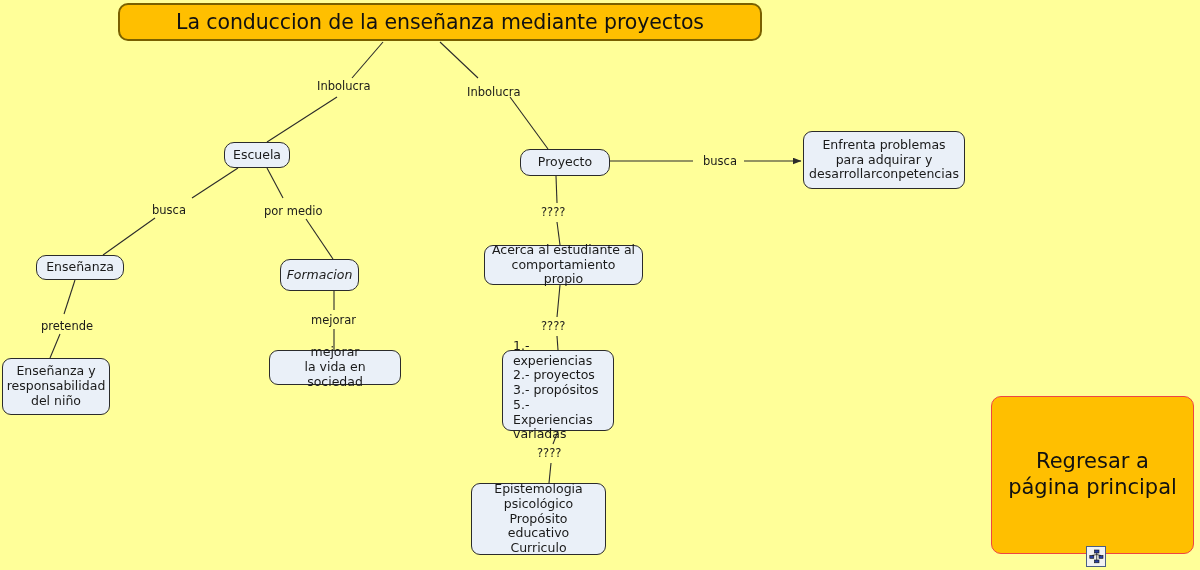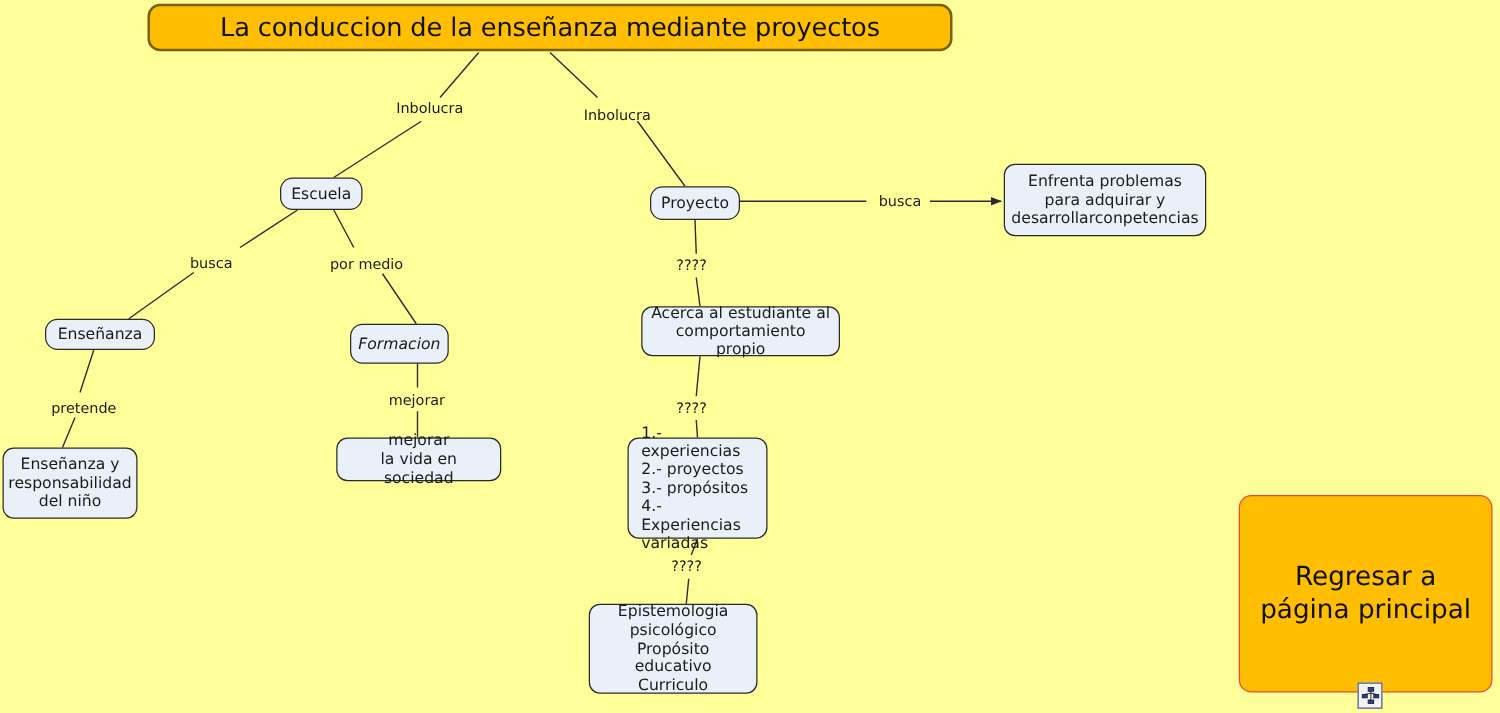--- a/index.html
+++ b/index.html
@@ -166,44 +166,44 @@
   <div class="edge-label" style="left:311px; top:313px;">mejorar</div>
 
   <div class="edge-label" style="left:541px; top:205px;">????</div>
 
   <div class="edge-label" style="left:541px; top:319px;">????</div>
 
   <div class="edge-label" style="left:537px; top:446px;">????</div>
 
   <div class="node small" style="left:224px; top:142px; width:66px; height:26px;">Escuela</div>
 
-  <div class="node small" style="left:520px; top:149px; width:72px; height:27px;">Proyecto</div>
+  <div class="node small" style="left:520px; top:149px; width:90px; height:27px;">Proyecto</div>
 
   <div class="node" style="left:803px; top:131px; width:162px; height:58px;">Enfrenta problemas
 para adquirar y
 desarrollarconpetencias</div>
 
   <div class="node small" style="left:36px; top:255px; width:88px; height:25px;">Enseñanza</div>
 
   <div class="node small" style="left:280px; top:259px; width:79px; height:32px;font-style:italic;">Formacion</div>
 
   <div class="node" style="left:2px; top:358px; width:108px; height:57px;">Enseñanza y
 responsabilidad
 del niño</div>
 
   <div class="node" style="left:269px; top:350px; width:132px; height:35px;">mejorar
 la vida en sociedad</div>
 
-  <div class="node" style="left:484px; top:245px; width:159px; height:40px;margin-left:29px;">Acerca al estudiante al
+  <div class="node" style="left:484px; top:245px; width:159px; height:40px;">Acerca al estudiante al
 comportamiento propio</div>
 
   <div class="node" style="left:502px; top:350px; width:112px; height:81px; text-align:left; justify-content:flex-start; padding-left:10px;">1.- experiencias
 2.- proyectos
 3.- propósitos
-4.- Experiencias
+5.- Experiencias
      variadas</div>
 
   <div class="node" style="left:471px; top:483px; width:135px; height:72px;">Epistemologia
 psicológico
 Propósito educativo
 Curriculo</div>
 
   <div class="link-node" style="left:991px; top:396px; width:203px; height:158px;">Regresar a
 página principal</div>
 

